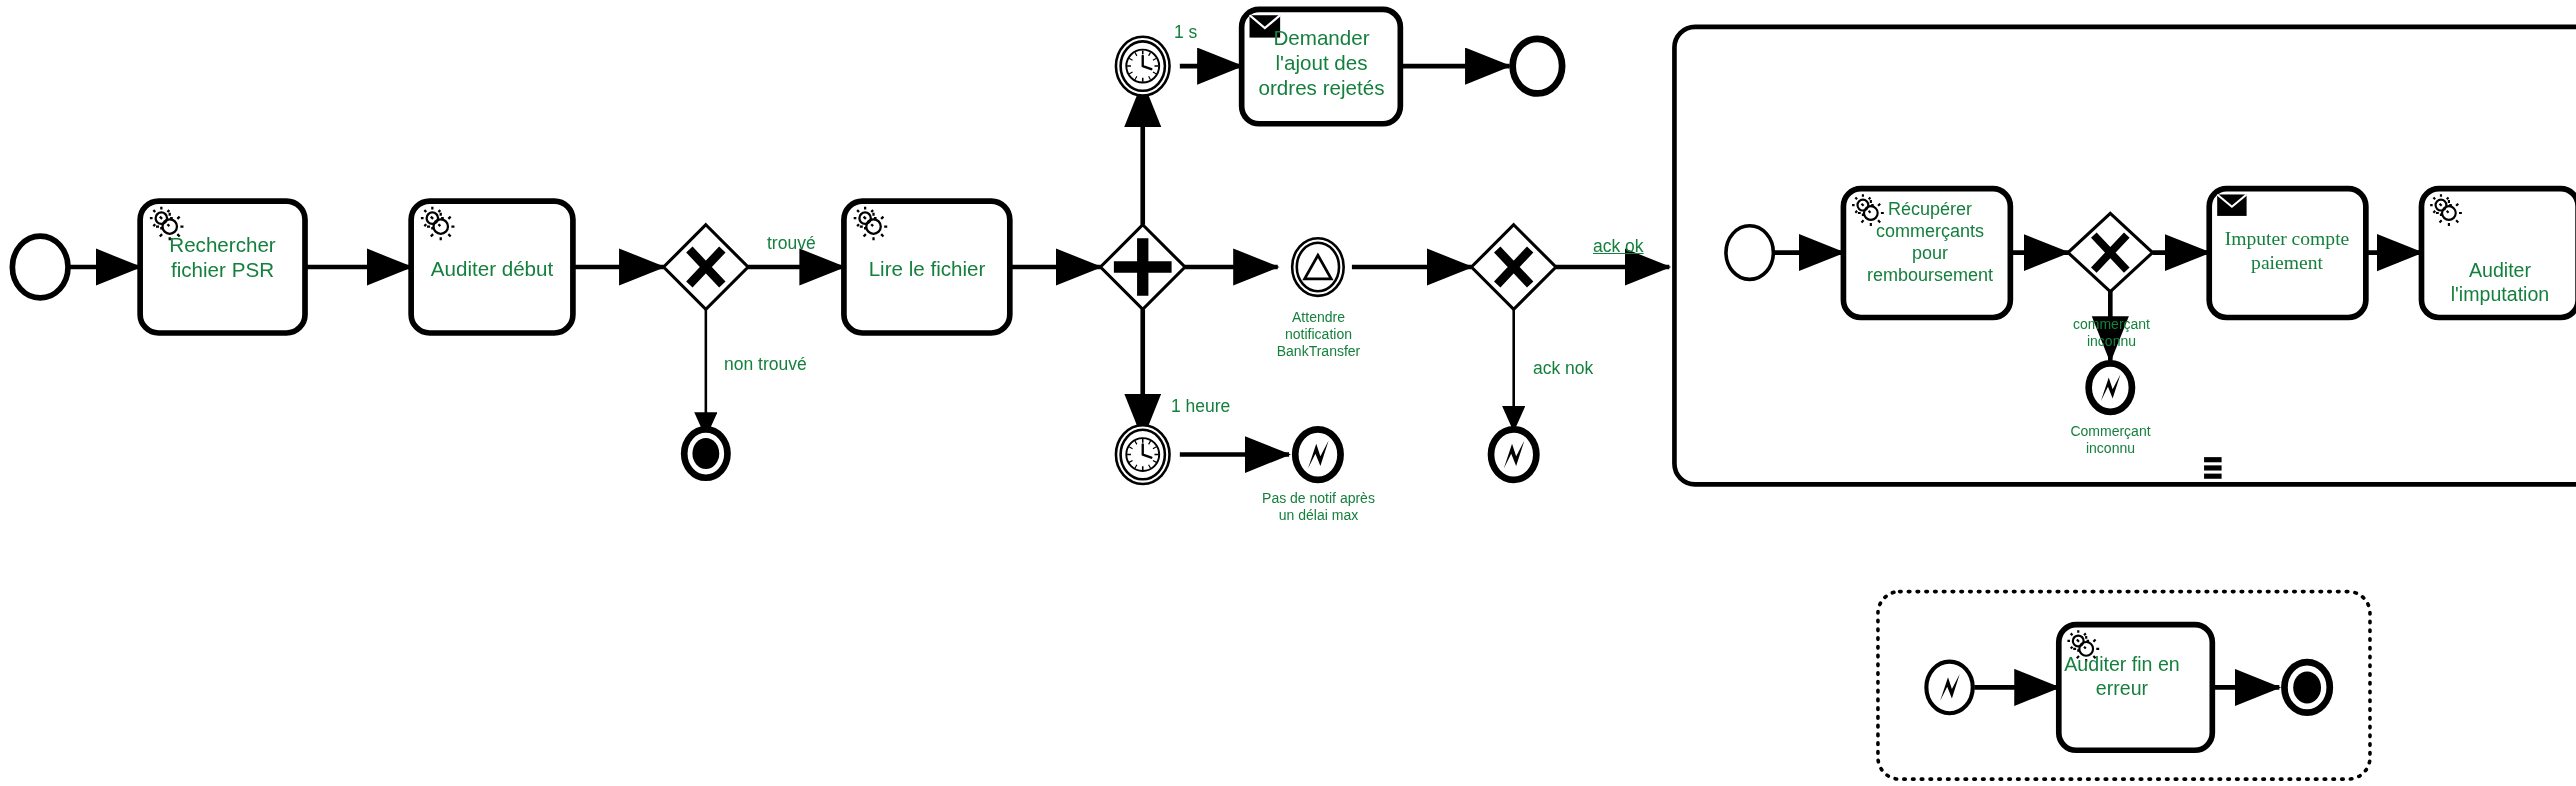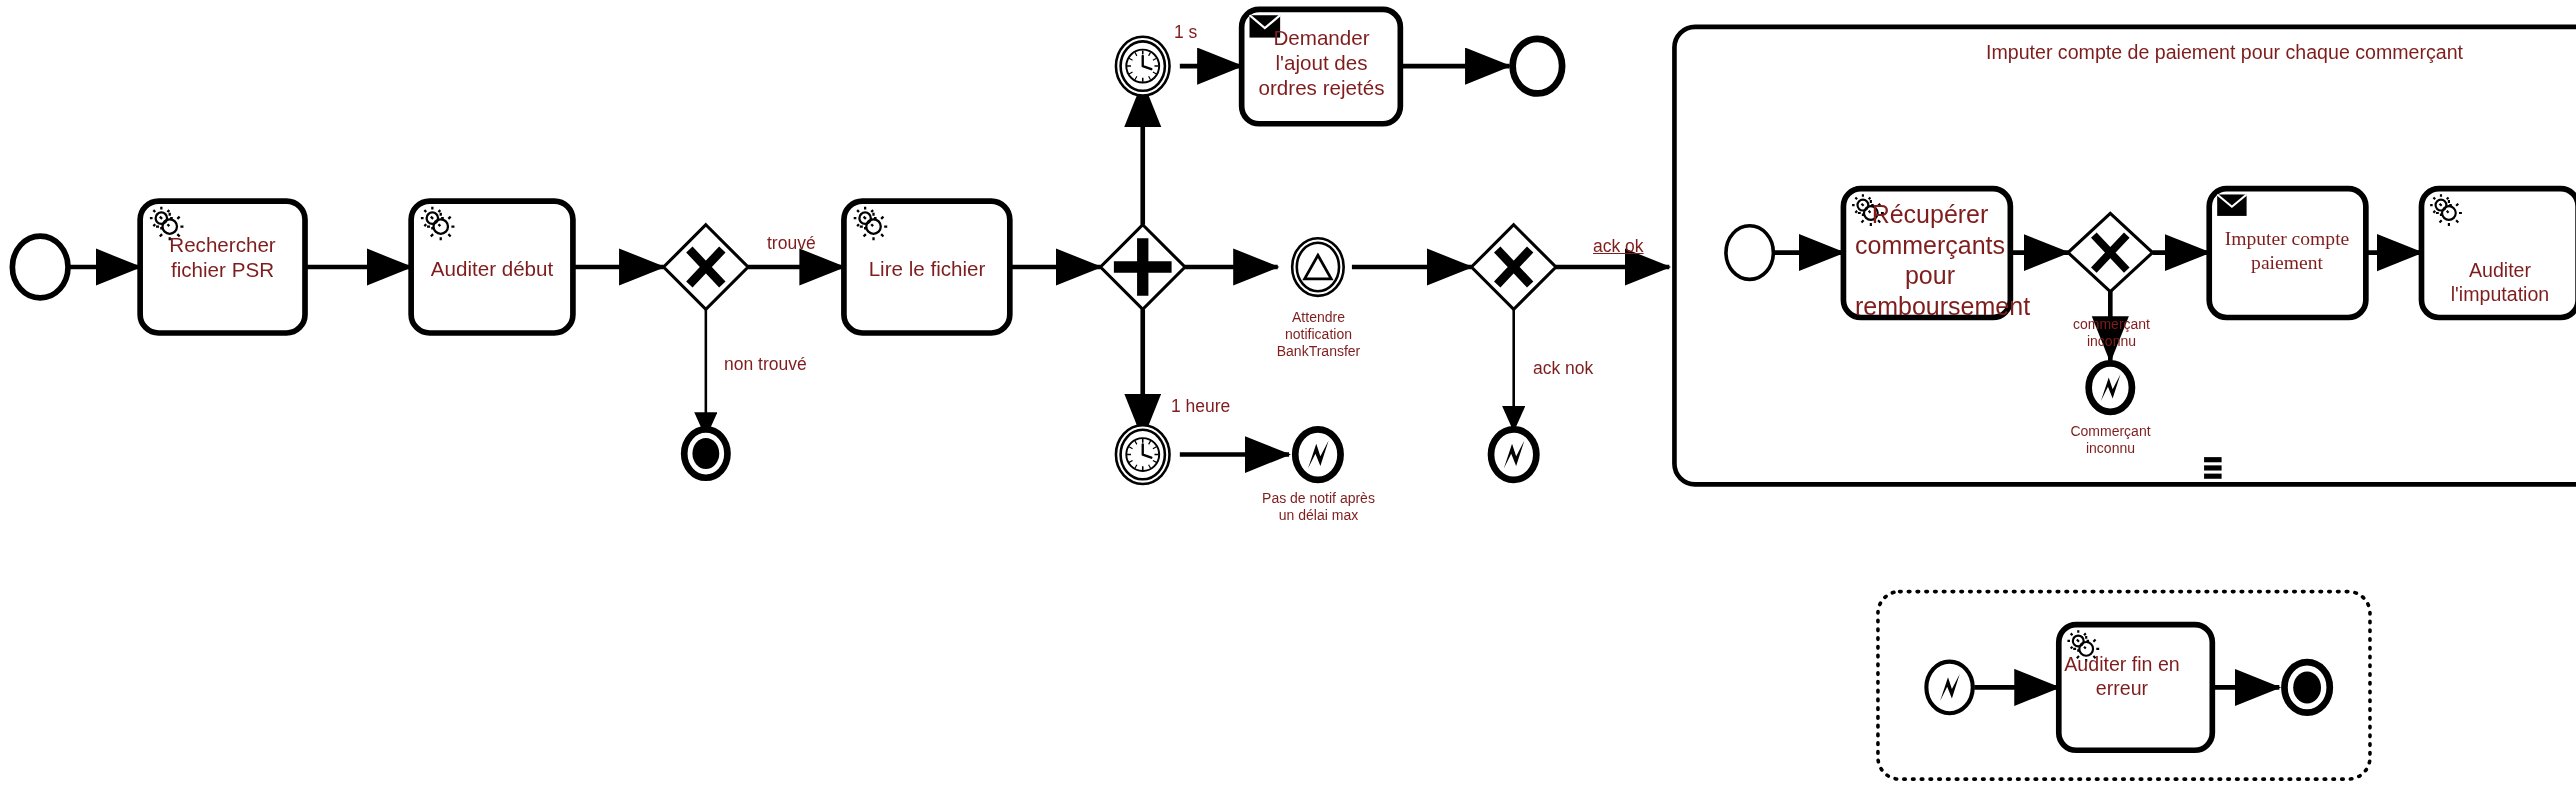--- a/index.html
+++ b/index.html
@@ -1,19 +1,19 @@
 <!DOCTYPE html>
 <html style="font-size:8.2px"><head>
 <meta charset="utf-8">
 <style>
   html,body{margin:0;padding:0;background:#ffffff;}
   body{font-family:"Liberation Sans",sans-serif;}
   #canvas{position:relative;width:3150px;height:787px;background:#ffffff;overflow:hidden;}
   #canvas svg{position:absolute;left:0;top:0;}
-  .lbl{position:absolute;font-family:"Liberation Sans",sans-serif;color:#7f1d1d;line-height:1.22;white-space:pre;}
+  .lbl{position:absolute;font-family:"Liberation Sans",sans-serif;color:#15803d;line-height:1.22;white-space:pre;}
   .task-lbl{font-size:20.6px;text-align:center;}
   .edge-lbl{font-size:17.5px;}
   .evt-lbl{font-size:14px;text-align:center;}
   .sp-title{font-size:19.6px;}
 </style>
 </head>
 <body>
 
 <div id="canvas">
 
@@ -235,23 +235,22 @@
 
   <div class="lbl edge-lbl" style="left:1171px;top:396px;">1 heure</div>
 
   <div class="lbl evt-lbl" style="left:1241px;top:309px;width:155px;">Attendre
 notification
 BankTransfer</div>
 
   <div class="lbl evt-lbl" style="left:1241px;top:490px;width:155px;">Pas de notif après
 un délai max</div>
 
-  <div class="lbl sp-title" style="left:1986px;top:41px;">Imputer compte de paiement pour chaque commerçant</div>
-
-  <div class="lbl task-lbl" style="left:1855px;top:199px;width:150px;font-size:25px;">Récupérer
+
+  <div class="lbl task-lbl" style="left:1855px;top:199px;width:150px;font-size:18px;">Récupérer
 commerçants
 pour
 remboursement</div>
 
   <div class="lbl task-lbl" style="left:2211px;top:227px;width:152px;font-size:19.6px;font-family:Liberation Serif, serif;">Imputer compte
 paiement</div>
 
   <div class="lbl task-lbl" style="left:2424px;top:227px;width:152px;font-size:19.6px;margin-top:32px;">Auditer
 l'imputation</div>
 

